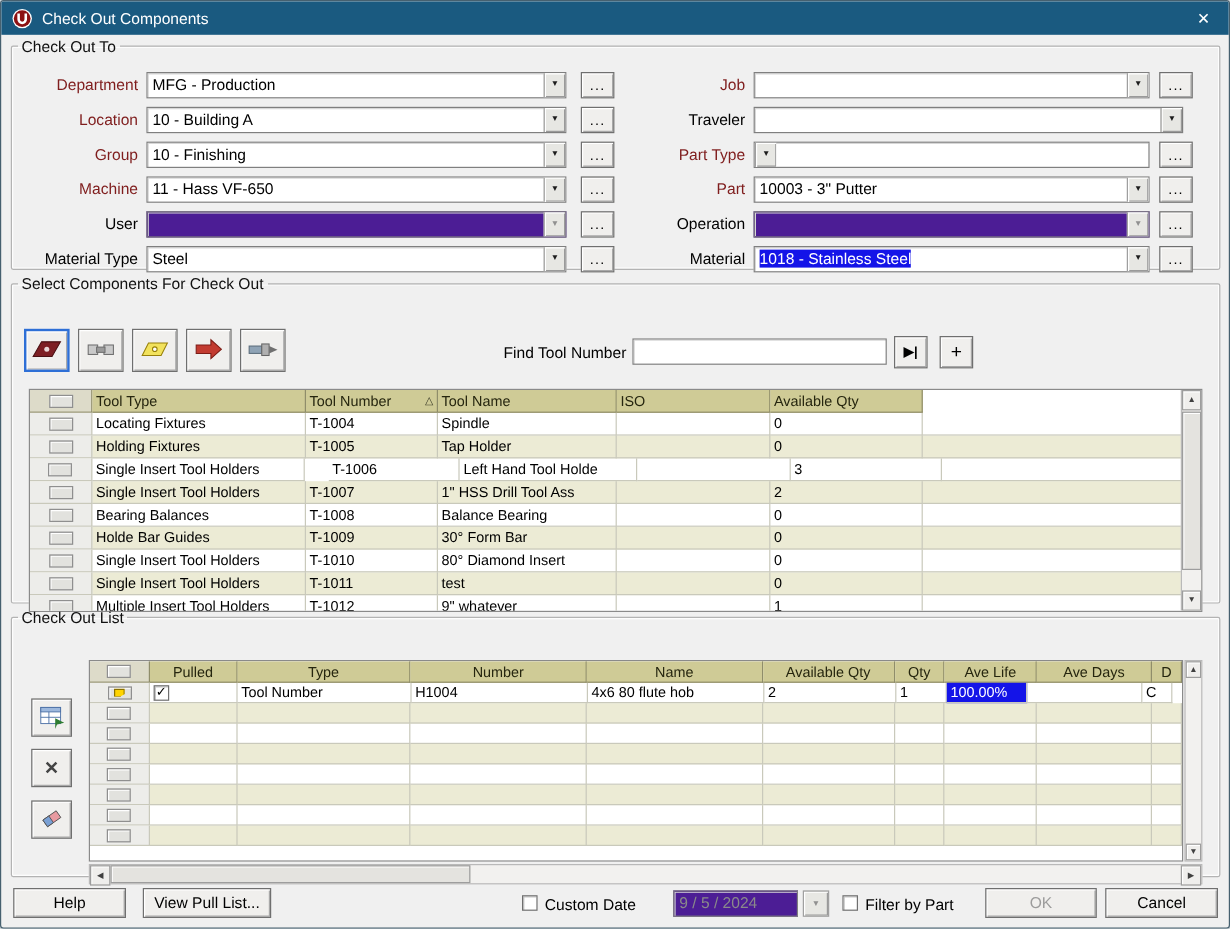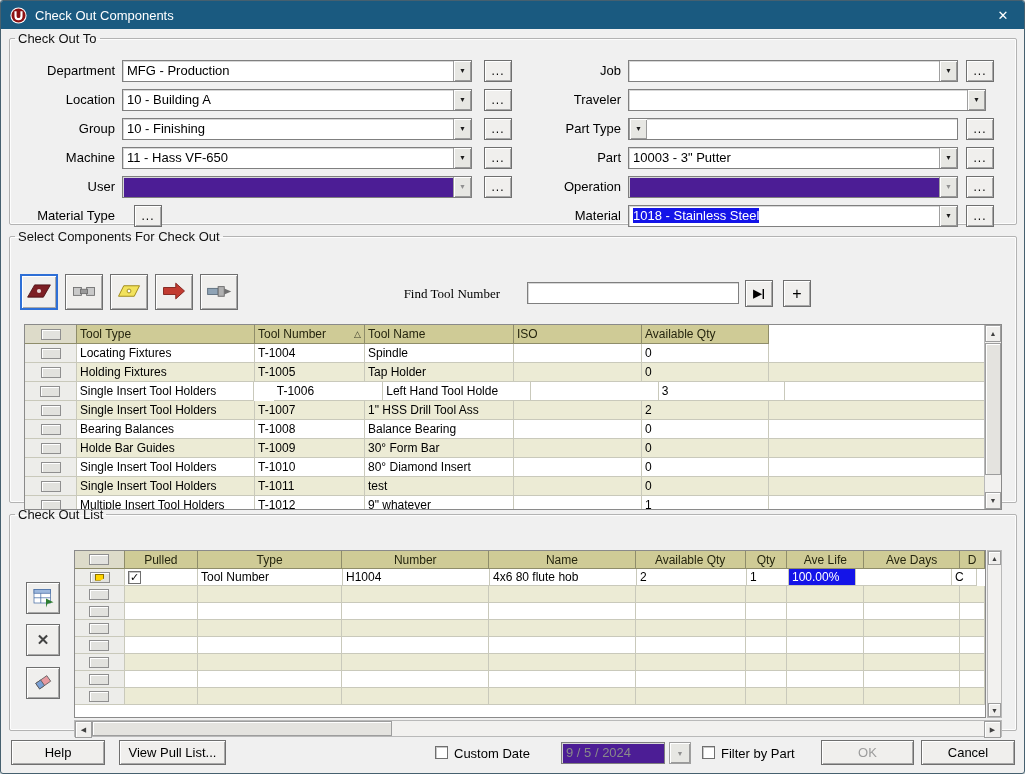--- a/index.html
+++ b/index.html
@@ -7,21 +7,21 @@
   .window{position:relative;width:1025px;height:774px;background:#f0f0f0;border:1px solid #46606f;border-radius:3px;overflow:hidden;}
   .titlebar{position:absolute;left:0;top:0;right:0;height:28px;background:#1a5a80;display:flex;align-items:center;padding:0 6px;}
   .app-icon{width:18px;height:18px;margin:0 7px 0 3px;display:flex;align-items:center;}
   .title-text{color:#fff;font-size:13px;flex:1;}
   .close-btn{color:#fff;font-size:13px;width:30px;height:22px;display:flex;align-items:center;justify-content:center;}
   fieldset.group{position:absolute;border:1px solid #b3b3b3;box-shadow:inset 0 0 0 1px #fdfdfd;border-radius:2px;background:transparent;}
   legend{font-size:13px;color:#111;padding:0 3px;margin-left:5px;}
   .col{position:absolute;top:10px;}
   .field-row{display:flex;align-items:center;height:29px;}
   .field-label{font-size:13px;color:#000;text-align:right;padding-right:7px;white-space:nowrap;}
-  .field-label.accent{color:#000000;}
+  .field-label.accent{color:#7f1d1d;}
   .col-left .field-label{width:110px;}
   .col-right .field-label{width:112px;}
   .combo{display:flex;height:22px;background:#fff;border:1px solid #7f7f7f;box-shadow:inset 1px 1px 0 #d7d7d7;}
   .col-left .combo{width:350px;}
   .col-right .combo{width:330px;}
   .col-right .combo.wide{width:358px;}
   .combo.disabled{background:#4c1d95;}
   .combo-text{flex:1;font-size:13px;padding:2px 4px;white-space:nowrap;overflow:hidden;color:#000;}
   .combo-arrow{width:18px;display:flex;align-items:center;justify-content:center;font-size:7px;color:#1c1c1c;background:#e7e7e3;border-left:1px solid #9f9f9f;box-shadow:inset 1px 1px 0 #fff,inset -1px -1px 0 #9a9a9a;}
   .combo.disabled .combo-arrow{color:#909090;}
@@ -117,20 +117,24 @@
         <div class="field-row">
           <span class="field-label">User</span>
           <div class="combo disabled">
             <span class="combo-text"></span>
             <span class="combo-arrow">▼</span>
           </div>
           <button class="bevel browse-btn">...</button>
         </div>
         <div class="field-row">
           <span class="field-label">Material Type</span>
+          <div class="combo">
+            <span class="combo-text">Steel</span>
+            <span class="combo-arrow">▼</span>
+          </div>
           <button class="bevel browse-btn">...</button>
         </div>
       </div>
     <div class="col col-right" style="left:506px;">
         <div class="field-row">
           <span class="field-label accent">Job</span>
           <div class="combo">
             <span class="combo-text"></span>
             <span class="combo-arrow">▼</span>
           </div>
@@ -199,21 +203,21 @@
           <span><svg width="28" height="28" viewBox="0 0 32 32">
               <polygon points="4,12 18,12 18,7 28,16 18,25 18,20 4,20" fill="#c23b30" stroke="#7c1d16"></polygon>
             </svg></span>
         </button><button class="bevel tool-btn">
           <span><svg width="28" height="28" viewBox="0 0 32 32">
               <rect x="3" y="13" width="12" height="7" fill="#8fa3b5" stroke="#5a6b7a"></rect>
               <rect x="15" y="11" width="7" height="11" fill="#b0b0b0" stroke="#666"></rect>
               <polygon points="22,13 30,16.5 22,20" fill="#707070"></polygon>
             </svg></span>
         </button></div>
-    <span class="find-label" style="left:382px;top:42px;width:108px;font-family:Liberation Serif, serif;">Find Tool Number</span>
+    <span class="find-label" style="left:404px;top:42px;width:108px;">Find Tool Number</span>
     <input class="find-input" style="left: 517px; top: 38px; width: 212px;" value="">
     <button class="bevel small-btn" style="left:735px;top:36px;width:28px;height:27px;">
         <span style="font-size:11px;">▶|</span>
       </button>
     <button class="bevel small-btn" style="left:773px;top:36px;width:28px;height:27px;">
         <span style="font-size:16px;font-weight:normal;">+</span>
       </button>
 
     <div class="grid grid1" style="left:14px;top:80px;width:978px;height:186px;">
       <div id="grid1-body">

